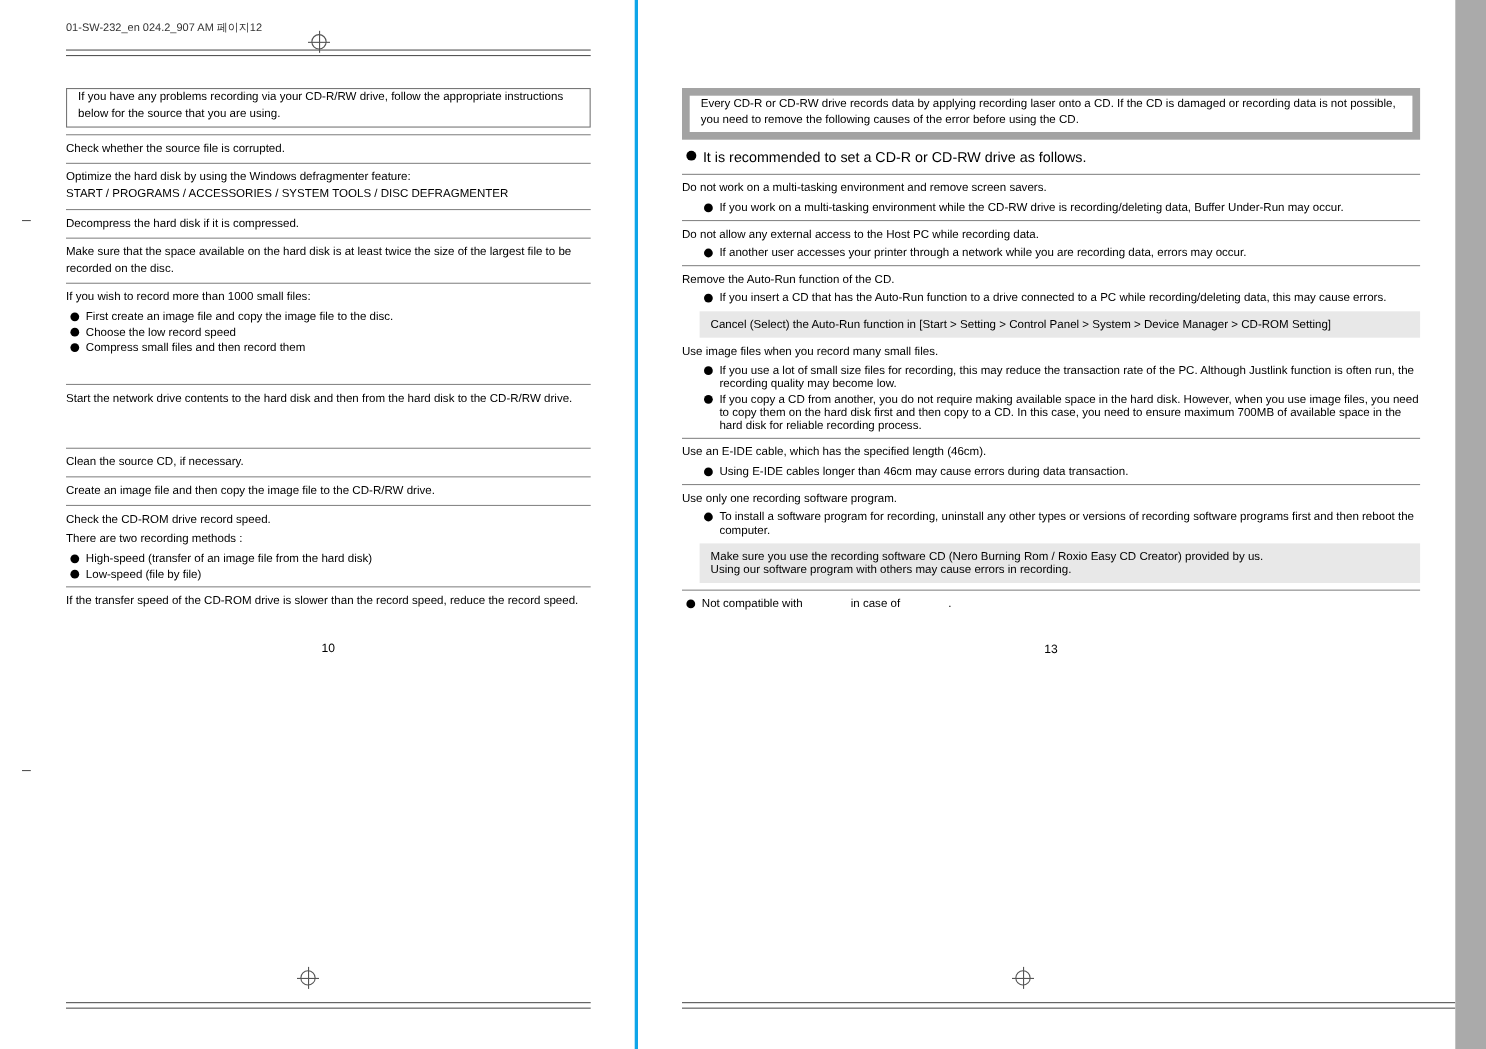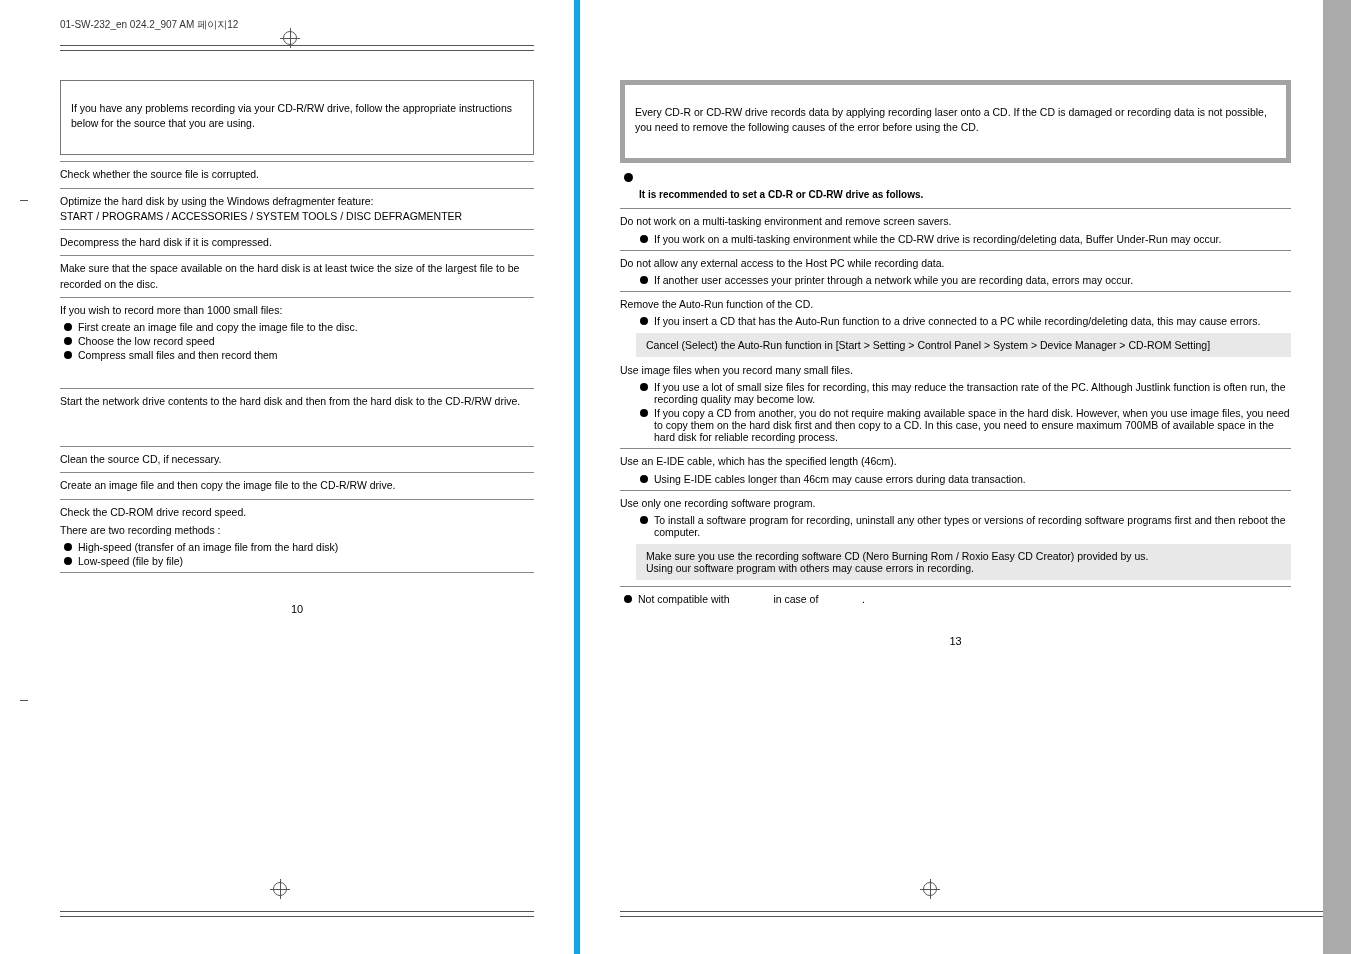--- a/index.html
+++ b/index.html
@@ -15,21 +15,21 @@
     .page-container {
       display: flex;
       width: 1351px;
       min-height: 954px;
       position: relative;
     }
     .left-page {
       width: 580px;
       padding: 60px 40px 40px 60px;
       position: relative;
-      border-right: 6px solid #0ea5e9;
+      border-right: 3px solid #0ea5e9;
     }
     .right-page {
       width: 771px;
       padding: 60px 60px 40px 40px;
       position: relative;
     }
     .right-sidebar {
       position: absolute;
       right: 0;
       top: 0;
@@ -68,21 +68,21 @@
     }
     .crosshair-circle {
       position: absolute;
       width: 14px;
       height: 14px;
       border: 1px solid #555;
       border-radius: 50%;
     }
     .section-box {
       border: 1px solid #888;
-      padding: 20px 10px;
+      padding: 0 10px;
       margin-bottom: 6px;
       min-height: 36px;
     }
     .divider {
       border-top: 1px solid #888;
       margin: 5px 0;
     }
     .bullet-item {
       display: flex;
       align-items: flex-start;
@@ -197,46 +197,47 @@
           <div class="bullet-dot"></div>
           <span class="small-text">High-speed (transfer of an image file from the hard disk)</span>
         </div>
         <div class="bullet-item">
           <div class="bullet-dot"></div>
           <span class="small-text">Low-speed (file by file)</span>
         </div>
       </div>
 
       <div class="divider"></div>
+      <p class="small-text content-section">If the transfer speed of the CD-ROM drive is slower than the record speed, reduce the record speed.</p>
     </div>
 
     <div style="position:absolute; bottom:55px; left:270px;">
       <div class="crosshair" style="position:relative;">
         <div class="crosshair-circle" style="top:3px; left:3px;"></div>
       </div>
     </div>
 
     <div style="position:absolute; bottom:42px; left:60px; right:40px; height:1px; background:#555;"></div>
     <div style="position:absolute; bottom:37px; left:60px; right:40px; height:1px; background:#555;"></div>
 
     <div style="position:absolute; left:20px; top:200px; width:8px; height:1px; background:#555;"></div>
     <div style="position:absolute; left:20px; top:700px; width:8px; height:1px; background:#555;"></div>
 
     <div class="page-number">10</div>
   </div>
 
   <div class="right-page">
 
-    <div class="section-box" style="margin-top:20px; border:5px solid #a3a3a3;">
+    <div class="section-box" style="margin-top:20px; border:7px solid #a3a3a3;">
       <p class="small-text">Every CD-R or CD-RW drive records data by applying recording laser onto a CD. If the CD is damaged or recording data is not possible, you need to remove the following causes of the error before using the CD.</p>
     </div>
 
     <div class="bullet-item" style="margin: 8px 0;">
       <div class="bullet-dot-lg"></div>
-      <span style="font-size:10px; font-weight:bold;margin-top:18px;">It is recommended to set a CD-R or CD-RW drive as follows.</span>
+      <span style="font-size:13px; font-weight:normal;">It is recommended to set a CD-R or CD-RW drive as follows.</span>
     </div>
 
     <div class="divider"></div>
     <p class="small-text" style="margin-bottom:3px;">Do not work on a multi-tasking environment and remove screen savers.</p>
     <div class="indent">
       <div class="bullet-item">
         <div class="bullet-dot"></div>
         <span class="small-text">If you work on a multi-tasking environment while the CD-RW drive is recording/deleting data, Buffer Under-Run may occur.</span>
       </div>
     </div>

